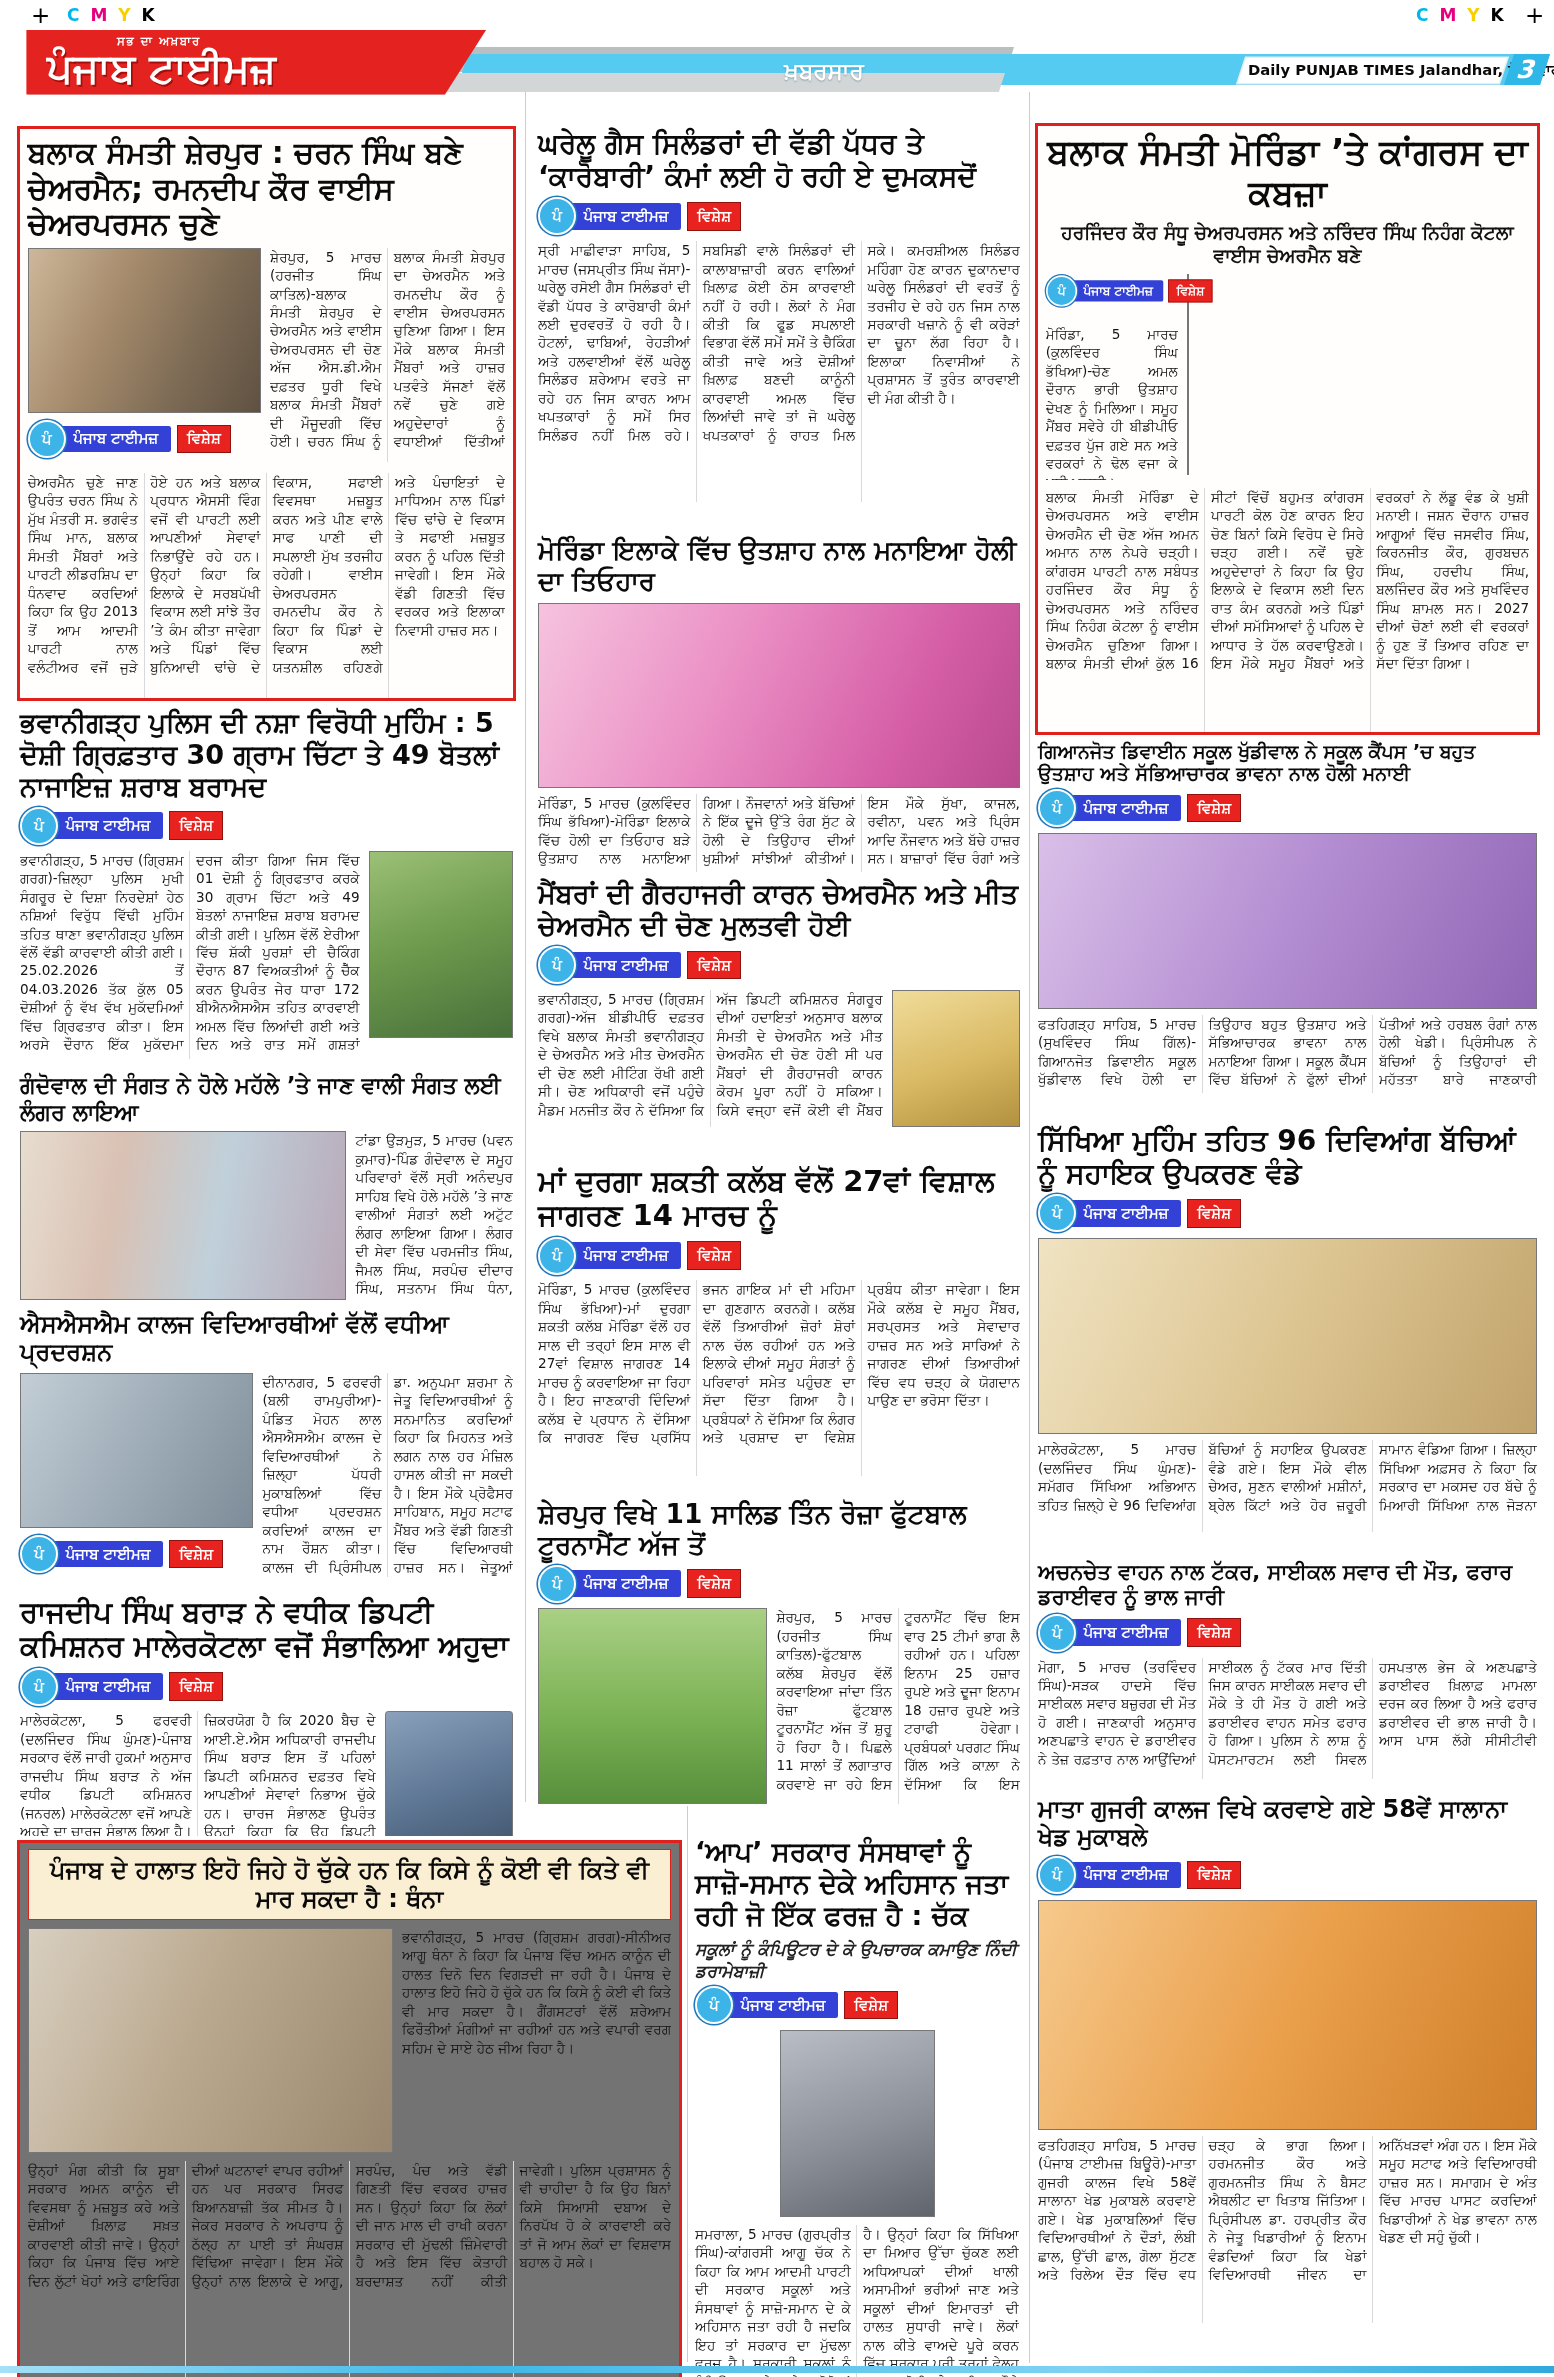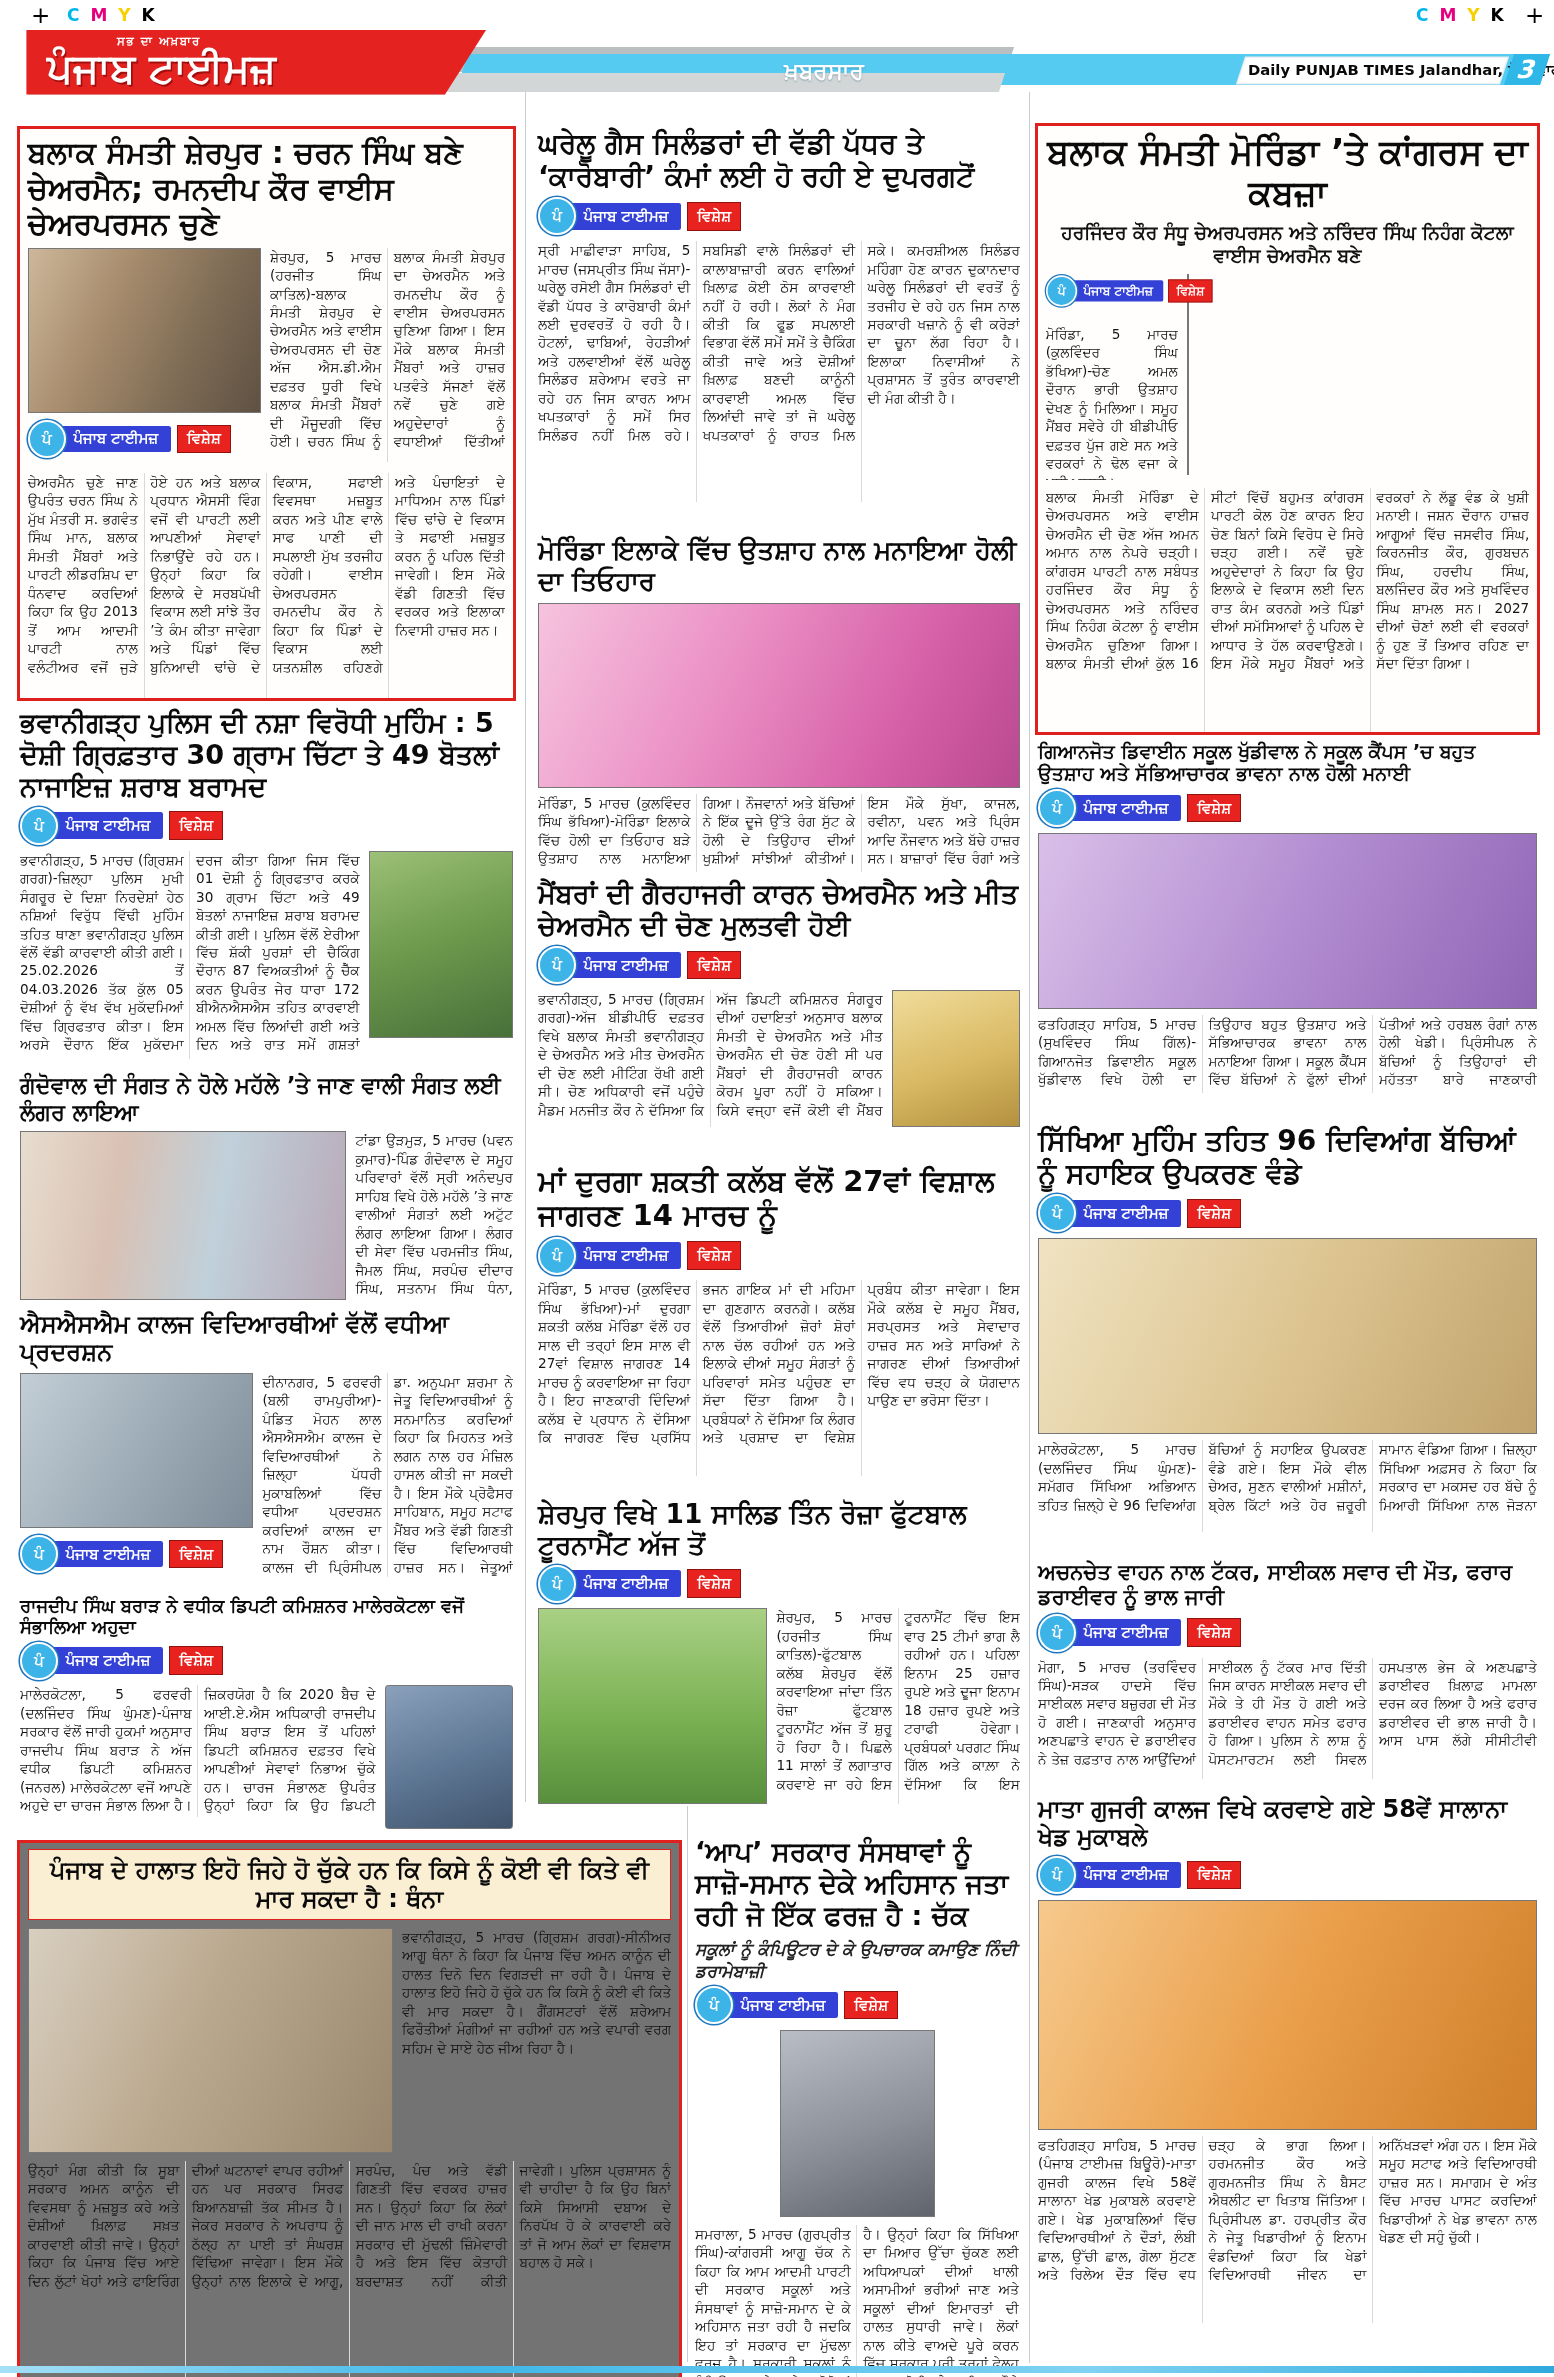--- a/index.html
+++ b/index.html
@@ -156,21 +156,21 @@
             </span>
           <span class="badge-times">ਪੰਜਾਬ ਟਾਈਮਜ਼</span>
           <span class="badge-special">ਵਿਸ਼ੇਸ਼</span>
         </div>
       </div>
       <div class="body cols2 grow" style="height:204px;">ਦੀਨਾਨਗਰ, 5 ਫਰਵਰੀ (ਬਲੀ ਰਾਮਪੁਰੀਆ)-ਪੰਡਿਤ ਮੋਹਨ ਲਾਲ ਐਸਐਸਐਮ ਕਾਲਜ ਦੇ ਵਿਦਿਆਰਥੀਆਂ ਨੇ ਜ਼ਿਲ੍ਹਾ ਪੱਧਰੀ ਮੁਕਾਬਲਿਆਂ ਵਿੱਚ ਵਧੀਆ ਪ੍ਰਦਰਸ਼ਨ ਕਰਦਿਆਂ ਕਾਲਜ ਦਾ ਨਾਮ ਰੌਸ਼ਨ ਕੀਤਾ। ਕਾਲਜ ਦੀ ਪ੍ਰਿੰਸੀਪਲ ਡਾ. ਅਨੁਪਮਾ ਸ਼ਰਮਾ ਨੇ ਜੇਤੂ ਵਿਦਿਆਰਥੀਆਂ ਨੂੰ ਸਨਮਾਨਿਤ ਕਰਦਿਆਂ ਕਿਹਾ ਕਿ ਮਿਹਨਤ ਅਤੇ ਲਗਨ ਨਾਲ ਹਰ ਮੰਜ਼ਿਲ ਹਾਸਲ ਕੀਤੀ ਜਾ ਸਕਦੀ ਹੈ। ਇਸ ਮੌਕੇ ਪ੍ਰੋਫੈਸਰ ਸਾਹਿਬਾਨ, ਸਮੂਹ ਸਟਾਫ ਮੈਂਬਰ ਅਤੇ ਵੱਡੀ ਗਿਣਤੀ ਵਿੱਚ ਵਿਦਿਆਰਥੀ ਹਾਜ਼ਰ ਸਨ। ਜੇਤੂਆਂ ਵਿੱਚ ਸਿਮਰਨਜੀਤ ਕੌਰ, ਗੁਰਨੂਰ ਸਿੰਘ, ਪ੍ਰਭਜੋਤ ਕੌਰ ਅਤੇ ਅਰਸ਼ਦੀਪ ਸਿੰਘ ਸ਼ਾਮਲ ਰਹੇ। ਪ੍ਰਬੰਧਕ ਕਮੇਟੀ ਵੱਲੋਂ ਵੀ ਵਿਦਿਆਰਥੀਆਂ ਨੂੰ ਸ਼ੁਭਕਾਮਨਾਵਾਂ ਦਿੱਤੀਆਂ ਗਈਆਂ।</div>
     </div>
   </section>
 
   <section class="art plain" style="left:17px;top:1561px;width:499px;height:241px;">
-    <h2 class="hl" style="font-size:18px;">ਰਾਜਦੀਪ ਸਿੰਘ ਬਰਾੜ ਨੇ ਵਧੀਕ ਡਿਪਟੀ ਕਮਿਸ਼ਨਰ ਮਾਲੇਰਕੋਟਲਾ ਵਜੋਂ ਸੰਭਾਲਿਆ ਅਹੁਦਾ</h2>
+    <h2 class="hl" style="font-size:29px;">ਰਾਜਦੀਪ ਸਿੰਘ ਬਰਾੜ ਨੇ ਵਧੀਕ ਡਿਪਟੀ ਕਮਿਸ਼ਨਰ ਮਾਲੇਰਕੋਟਲਾ ਵਜੋਂ ਸੰਭਾਲਿਆ ਅਹੁਦਾ</h2>
     <div class="badge">
       <span class="badge-circle">
           <span>ਪੰ</span>
         </span>
       <span class="badge-times">ਪੰਜਾਬ ਟਾਈਮਜ਼</span>
       <span class="badge-special">ਵਿਸ਼ੇਸ਼</span>
     </div>
     <div class="row">
       <div class="body cols2 grow" style="height:132px;">ਮਾਲੇਰਕੋਟਲਾ, 5 ਫਰਵਰੀ (ਦਲਜਿੰਦਰ ਸਿੰਘ ਘੁੰਮਣ)-ਪੰਜਾਬ ਸਰਕਾਰ ਵੱਲੋਂ ਜਾਰੀ ਹੁਕਮਾਂ ਅਨੁਸਾਰ ਰਾਜਦੀਪ ਸਿੰਘ ਬਰਾੜ ਨੇ ਅੱਜ ਵਧੀਕ ਡਿਪਟੀ ਕਮਿਸ਼ਨਰ (ਜਨਰਲ) ਮਾਲੇਰਕੋਟਲਾ ਵਜੋਂ ਆਪਣੇ ਅਹੁਦੇ ਦਾ ਚਾਰਜ ਸੰਭਾਲ ਲਿਆ ਹੈ। ਜ਼ਿਕਰਯੋਗ ਹੈ ਕਿ 2020 ਬੈਚ ਦੇ ਆਈ.ਏ.ਐਸ ਅਧਿਕਾਰੀ ਰਾਜਦੀਪ ਸਿੰਘ ਬਰਾੜ ਇਸ ਤੋਂ ਪਹਿਲਾਂ ਡਿਪਟੀ ਕਮਿਸ਼ਨਰ ਦਫ਼ਤਰ ਵਿਖੇ ਆਪਣੀਆਂ ਸੇਵਾਵਾਂ ਨਿਭਾਅ ਚੁੱਕੇ ਹਨ। ਚਾਰਜ ਸੰਭਾਲਣ ਉਪਰੰਤ ਉਨ੍ਹਾਂ ਕਿਹਾ ਕਿ ਉਹ ਡਿਪਟੀ ਕਮਿਸ਼ਨਰ ਵਿਰਾਜ ਐਸ. ਤਿੜਕੇ ਦੀ ਅਗਵਾਈ ਹੇਠ ਜ਼ਿਲ੍ਹਾ ਵਾਸੀਆਂ ਨੂੰ ਬਿਹਤਰ ਅਤੇ ਪਾਰਦਰਸ਼ੀ ਪ੍ਰਸ਼ਾਸਨਿਕ ਸੇਵਾਵਾਂ ਦੇਣ ਲਈ ਵਚਨਬੱਧ ਰਹਿਣਗੇ।</div>
       <div class="photo ph-portrait" style="width:128px;height:144px;border-radius:3.1px;"></div>
@@ -182,21 +182,21 @@
       <h2 class="hl center" style="font-size:24px;margin:0;">ਪੰਜਾਬ ਦੇ ਹਾਲਾਤ ਇਹੋ ਜਿਹੇ ਹੋ ਚੁੱਕੇ ਹਨ ਕਿ ਕਿਸੇ ਨੂੰ ਕੋਈ ਵੀ ਕਿਤੇ ਵੀ ਮਾਰ ਸਕਦਾ ਹੈ : ਥੰਨਾ</h2>
     </div>
     <div class="row">
       <div class="photo ph-press" style="width:365px;height:225px;"></div>
       <div class="body grow" style="height:225px;">ਭਵਾਨੀਗੜ੍ਹ, 5 ਮਾਰਚ (ਗ੍ਰਿਸ਼ਮ ਗਰਗ)-ਸੀਨੀਅਰ ਆਗੂ ਥੰਨਾ ਨੇ ਕਿਹਾ ਕਿ ਪੰਜਾਬ ਵਿੱਚ ਅਮਨ ਕਾਨੂੰਨ ਦੀ ਹਾਲਤ ਦਿਨੋ ਦਿਨ ਵਿਗੜਦੀ ਜਾ ਰਹੀ ਹੈ। ਪੰਜਾਬ ਦੇ ਹਾਲਾਤ ਇਹੋ ਜਿਹੇ ਹੋ ਚੁੱਕੇ ਹਨ ਕਿ ਕਿਸੇ ਨੂੰ ਕੋਈ ਵੀ ਕਿਤੇ ਵੀ ਮਾਰ ਸਕਦਾ ਹੈ। ਗੈਂਗਸਟਰਾਂ ਵੱਲੋਂ ਸ਼ਰੇਆਮ ਫਿਰੌਤੀਆਂ ਮੰਗੀਆਂ ਜਾ ਰਹੀਆਂ ਹਨ ਅਤੇ ਵਪਾਰੀ ਵਰਗ ਸਹਿਮ ਦੇ ਸਾਏ ਹੇਠ ਜੀਅ ਰਿਹਾ ਹੈ।</div>
     </div>
     <div class="body cols4" style="height:225px;margin-top:7.8px;">ਉਨ੍ਹਾਂ ਮੰਗ ਕੀਤੀ ਕਿ ਸੂਬਾ ਸਰਕਾਰ ਅਮਨ ਕਾਨੂੰਨ ਦੀ ਵਿਵਸਥਾ ਨੂੰ ਮਜ਼ਬੂਤ ਕਰੇ ਅਤੇ ਦੋਸ਼ੀਆਂ ਖ਼ਿਲਾਫ਼ ਸਖ਼ਤ ਕਾਰਵਾਈ ਕੀਤੀ ਜਾਵੇ। ਉਨ੍ਹਾਂ ਕਿਹਾ ਕਿ ਪੰਜਾਬ ਵਿੱਚ ਆਏ ਦਿਨ ਲੁੱਟਾਂ ਖੋਹਾਂ ਅਤੇ ਫਾਇਰਿੰਗ ਦੀਆਂ ਘਟਨਾਵਾਂ ਵਾਪਰ ਰਹੀਆਂ ਹਨ ਪਰ ਸਰਕਾਰ ਸਿਰਫ ਬਿਆਨਬਾਜ਼ੀ ਤੱਕ ਸੀਮਤ ਹੈ। ਜੇਕਰ ਸਰਕਾਰ ਨੇ ਅਪਰਾਧ ਨੂੰ ਠੱਲ੍ਹ ਨਾ ਪਾਈ ਤਾਂ ਸੰਘਰਸ਼ ਵਿੱਢਿਆ ਜਾਵੇਗਾ। ਇਸ ਮੌਕੇ ਉਨ੍ਹਾਂ ਨਾਲ ਇਲਾਕੇ ਦੇ ਆਗੂ, ਸਰਪੰਚ, ਪੰਚ ਅਤੇ ਵੱਡੀ ਗਿਣਤੀ ਵਿੱਚ ਵਰਕਰ ਹਾਜ਼ਰ ਸਨ। ਉਨ੍ਹਾਂ ਕਿਹਾ ਕਿ ਲੋਕਾਂ ਦੀ ਜਾਨ ਮਾਲ ਦੀ ਰਾਖੀ ਕਰਨਾ ਸਰਕਾਰ ਦੀ ਮੁੱਢਲੀ ਜ਼ਿੰਮੇਵਾਰੀ ਹੈ ਅਤੇ ਇਸ ਵਿੱਚ ਕੋਤਾਹੀ ਬਰਦਾਸ਼ਤ ਨਹੀਂ ਕੀਤੀ ਜਾਵੇਗੀ। ਪੁਲਿਸ ਪ੍ਰਸ਼ਾਸਨ ਨੂੰ ਵੀ ਚਾਹੀਦਾ ਹੈ ਕਿ ਉਹ ਬਿਨਾਂ ਕਿਸੇ ਸਿਆਸੀ ਦਬਾਅ ਦੇ ਨਿਰਪੱਖ ਹੋ ਕੇ ਕਾਰਵਾਈ ਕਰੇ ਤਾਂ ਜੋ ਆਮ ਲੋਕਾਂ ਦਾ ਵਿਸ਼ਵਾਸ ਬਹਾਲ ਹੋ ਸਕੇ।</div>
   </section>
 
   <section class="art plain" style="left:535px;top:93px;width:488px;height:403px;">
-    <h2 class="hl" style="font-size:28px;">ਘਰੇਲੂ ਗੈਸ ਸਿਲੰਡਰਾਂ ਦੀ ਵੱਡੀ ਪੱਧਰ ਤੇ ‘ਕਾਰੋਬਾਰੀ’ ਕੰਮਾਂ ਲਈ ਹੋ ਰਹੀ ਏ ਦੁਪਰਗਟੋਂ</h2>
+    <h2 class="hl" style="font-size:28px;">ਘਰੇਲੂ ਗੈਸ ਸਿਲੰਡਰਾਂ ਦੀ ਵੱਡੀ ਪੱਧਰ ਤੇ ‘ਕਾਰੋਬਾਰੀ’ ਕੰਮਾਂ ਲਈ ਹੋ ਰਹੀ ਏ ਦੁਮਕਸਦੋਂ</h2>
     <div class="badge">
       <span class="badge-circle">
           <span>ਪੰ</span>
         </span>
       <span class="badge-times">ਪੰਜਾਬ ਟਾਈਮਜ਼</span>
       <span class="badge-special">ਵਿਸ਼ੇਸ਼</span>
     </div>
     <div class="body cols3" style="height:261px;">ਸ੍ਰੀ ਮਾਛੀਵਾੜਾ ਸਾਹਿਬ, 5 ਮਾਰਚ (ਜਸਪ੍ਰੀਤ ਸਿੰਘ ਜੱਸਾ)-ਘਰੇਲੂ ਰਸੋਈ ਗੈਸ ਸਿਲੰਡਰਾਂ ਦੀ ਵੱਡੀ ਪੱਧਰ ਤੇ ਕਾਰੋਬਾਰੀ ਕੰਮਾਂ ਲਈ ਦੁਰਵਰਤੋਂ ਹੋ ਰਹੀ ਹੈ। ਹੋਟਲਾਂ, ਢਾਬਿਆਂ, ਰੇਹੜੀਆਂ ਅਤੇ ਹਲਵਾਈਆਂ ਵੱਲੋਂ ਘਰੇਲੂ ਸਿਲੰਡਰ ਸ਼ਰੇਆਮ ਵਰਤੇ ਜਾ ਰਹੇ ਹਨ ਜਿਸ ਕਾਰਨ ਆਮ ਖਪਤਕਾਰਾਂ ਨੂੰ ਸਮੇਂ ਸਿਰ ਸਿਲੰਡਰ ਨਹੀਂ ਮਿਲ ਰਹੇ। ਸਬਸਿਡੀ ਵਾਲੇ ਸਿਲੰਡਰਾਂ ਦੀ ਕਾਲਾਬਾਜ਼ਾਰੀ ਕਰਨ ਵਾਲਿਆਂ ਖ਼ਿਲਾਫ਼ ਕੋਈ ਠੋਸ ਕਾਰਵਾਈ ਨਹੀਂ ਹੋ ਰਹੀ। ਲੋਕਾਂ ਨੇ ਮੰਗ ਕੀਤੀ ਕਿ ਫੂਡ ਸਪਲਾਈ ਵਿਭਾਗ ਵੱਲੋਂ ਸਮੇਂ ਸਮੇਂ ਤੇ ਚੈਕਿੰਗ ਕੀਤੀ ਜਾਵੇ ਅਤੇ ਦੋਸ਼ੀਆਂ ਖ਼ਿਲਾਫ਼ ਬਣਦੀ ਕਾਨੂੰਨੀ ਕਾਰਵਾਈ ਅਮਲ ਵਿੱਚ ਲਿਆਂਦੀ ਜਾਵੇ ਤਾਂ ਜੋ ਘਰੇਲੂ ਖਪਤਕਾਰਾਂ ਨੂੰ ਰਾਹਤ ਮਿਲ ਸਕੇ। ਕਮਰਸ਼ੀਅਲ ਸਿਲੰਡਰ ਮਹਿੰਗਾ ਹੋਣ ਕਾਰਨ ਦੁਕਾਨਦਾਰ ਘਰੇਲੂ ਸਿਲੰਡਰਾਂ ਦੀ ਵਰਤੋਂ ਨੂੰ ਤਰਜੀਹ ਦੇ ਰਹੇ ਹਨ ਜਿਸ ਨਾਲ ਸਰਕਾਰੀ ਖਜ਼ਾਨੇ ਨੂੰ ਵੀ ਕਰੋੜਾਂ ਦਾ ਚੂਨਾ ਲੱਗ ਰਿਹਾ ਹੈ। ਇਲਾਕਾ ਨਿਵਾਸੀਆਂ ਨੇ ਪ੍ਰਸ਼ਾਸਨ ਤੋਂ ਤੁਰੰਤ ਕਾਰਵਾਈ ਦੀ ਮੰਗ ਕੀਤੀ ਹੈ।</div>
   </section>
 

